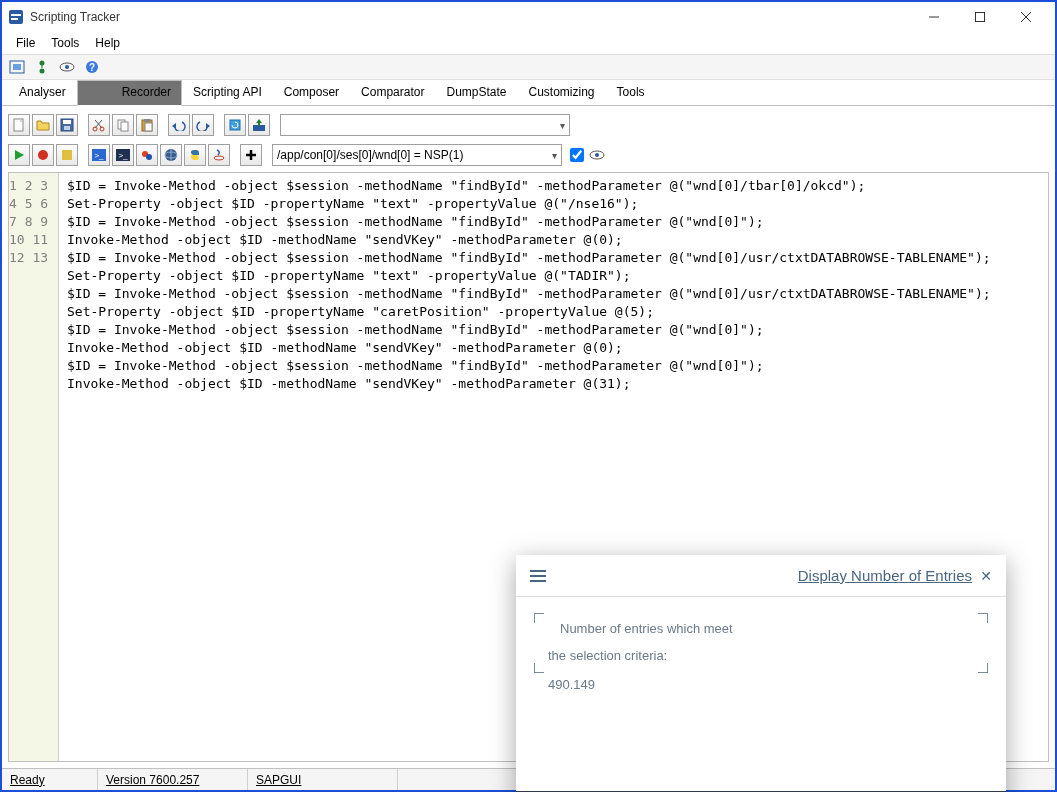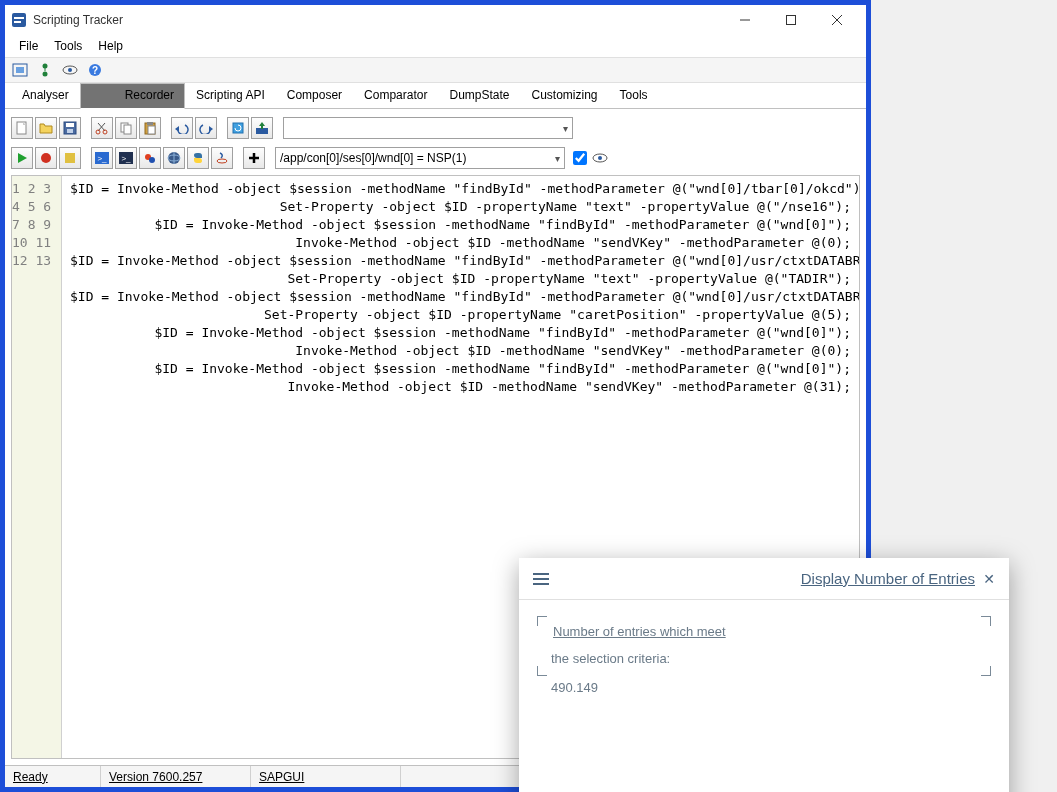--- a/index.html
+++ b/index.html
@@ -1,52 +1,52 @@
 <!DOCTYPE html>
 <html><head>
 <meta charset="utf-8">
 <style>
   * { margin: 0; padding: 0; box-sizing: border-box; }
   body { font-family: "Segoe UI", Tahoma, sans-serif; font-size: 12px; background: #f0f0f0; overflow: hidden; }
-  .window { width: 871px; height: 792px; background: #fff; border: 5px solid #1d4ed8; display: flex; flex-direction: column; }
+  .window { width: 1057px; height: 792px; background: #fff; border: 2px solid #1d4ed8; display: flex; flex-direction: column; }
   .titlebar { height: 30px; background: #fff; display: flex; align-items: center; padding: 0 6px; color: #333; }
   .titlebar .app-icon { width: 16px; height: 16px; margin-right: 6px; display: inline-flex; align-items: center; justify-content: center; }
   .titlebar .title-txt { flex: 1; font-size: 12px; }
   .titlebar .win-btn { width: 46px; height: 30px; display: flex; align-items: center; justify-content: center; color: #555; }
   .menubar { height: 22px; display: flex; align-items: center; padding: 0 6px; background: #fff; }
   .menubar .mitem { padding: 2px 8px; font-size: 12px; cursor: default; }
   .icon-toolbar { height: 26px; background: #f5f5f5; border-top: 1px solid #e0e0e0; border-bottom: 1px solid #e0e0e0; display: flex; align-items: center; padding: 0 4px; gap: 3px; }
   .icon-toolbar .tb-ico { width: 22px; height: 20px; display: flex; align-items: center; justify-content: center; border: 1px solid transparent; cursor: default; }
   .tabs { height: 26px; background: #fff; display: flex; padding: 0 6px; border-bottom: 1px solid #c0c0c0; }
   .tabs .tab { padding: 4px 10px; font-size: 12px; border: 1px solid transparent; border-bottom: none; cursor: default; margin-bottom: -1px; }
   .tabs .tab.active { background: #737373; border: 1px solid #c0c0c0; border-bottom: 1px solid #fff; padding-left: 44px; }
   .content { flex: 1; display: flex; flex-direction: column; position: relative; padding: 6px; }
   .sub-toolbar { height: 26px; display: flex; align-items: center; gap: 2px; margin-bottom: 4px; }
   .sub-toolbar .btn { width: 22px; height: 22px; border: 1px solid #a0a0a0; background: linear-gradient(#fdfdfd,#e8e8e8); display: flex; align-items: center; justify-content: center; cursor: default; }
   .sub-toolbar .sep { width: 6px; }
   .sub-toolbar .combo { width: 290px; height: 22px; border: 1px solid #a0a0a0; background: #fff; display: flex; align-items: center; padding: 0 4px; font-size: 12px; }
   .sub-toolbar .combo .drop { margin-left: auto; font-size: 10px; color: #555; }
   .sub-toolbar input[type=checkbox] { width: 14px; height: 14px; }
   .editor-wrap { flex: 1; display: flex; border: 1px solid #c0c0c0; background: #fff; overflow: hidden; }
   .gutter { width: 50px; background: #f4f6e6; text-align: left; padding: 4px 8px 4px 0; font-family: Consolas, monospace; font-size: 13px; color: #808080; line-height: 18px; border-right: 1px solid #d0d0d0; }
-  .editor { flex: 1; padding: 4px 8px; font-family: Consolas, monospace; font-size: 13px; color: #000; line-height: 18px; white-space: pre; overflow: auto; text-align: right; }
+  .editor { flex: 1; padding: 4px 8px; font-family: Consolas, monospace; font-size: 13px; color: #000; line-height: 18px; white-space: pre; overflow: auto; }
   .statusbar { height: 22px; border-top: 1px solid #c0c0c0; display: flex; align-items: center; background: #f5f5f5; font-size: 12px; }
   .statusbar .cell { padding: 0 8px; border-right: 1px solid #d0d0d0; height: 100%; display: flex; align-items: center; text-decoration: underline; }
   .dialog { position: absolute; left: 514px; top: 449px; width: 490px; height: 278px; background: #fff; box-shadow: 0 6px 24px rgba(0,0,0,0.35); display: flex; flex-direction: column; font-family: "Segoe UI", sans-serif; }
   .dlg-head { height: 42px; display: flex; align-items: center; padding: 0 14px; border-bottom: 1px solid #e0e0e0; color: #3a5a7a; }
   .dlg-head .ham { width: 20px; }
   .dlg-head .dlg-title { flex: 1; text-align: right; font-size: 15px; color: #4a6580; text-decoration: underline; }
   .dlg-head .x { width: 20px; text-align: right; color: #4a6580; font-size: 14px; cursor: default; }
   .dlg-body { flex: 1; padding: 24px 28px; color: #6a7a88; font-size: 13px; position: relative; }
   .dlg-body .corner { position: absolute; width: 10px; height: 10px; border-color: #7a8a98; }
   .dlg-body .c-tl { top: 16px; left: 18px; border-top: 1px solid #7a8a98; border-left: 1px solid #7a8a98; }
   .dlg-body .c-tr { top: 16px; right: 18px; border-top: 1px solid #7a8a98; border-right: 1px solid #7a8a98; }
   .dlg-body .c-bl { top: 66px; left: 18px; border-bottom: 1px solid #7a8a98; border-left: 1px solid #7a8a98; }
   .dlg-body .c-br { top: 66px; right: 18px; border-bottom: 1px solid #7a8a98; border-right: 1px solid #7a8a98; }
-  .dlg-body .line1 { margin-left: 6px; text-decoration: underline; }
+  .dlg-body .line1 { margin-left: 16px; }
   .dlg-body .line2 { margin-top: 12px; margin-left: 4px; }
   .dlg-body .val { margin-top: 14px; margin-left: 4px; }
   .dlg-foot { height: 42px; background: #2f3a44; display: flex; align-items: center; justify-content: flex-end; padding: 0 16px; }
   svg { display: block; }
 </style>
 </head>
 <body>
 
 <div class="window">
 

